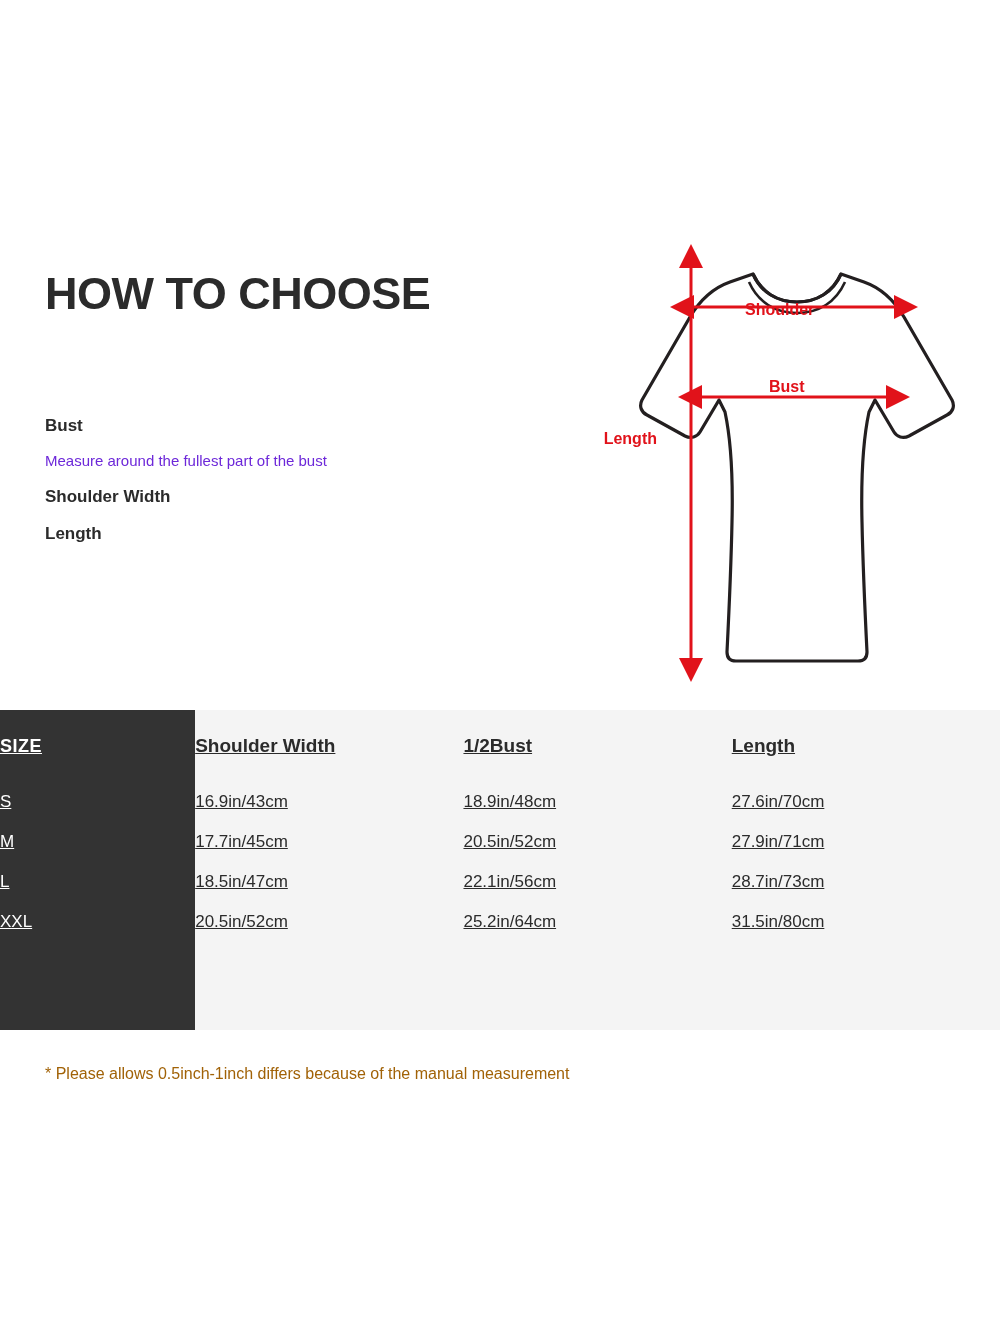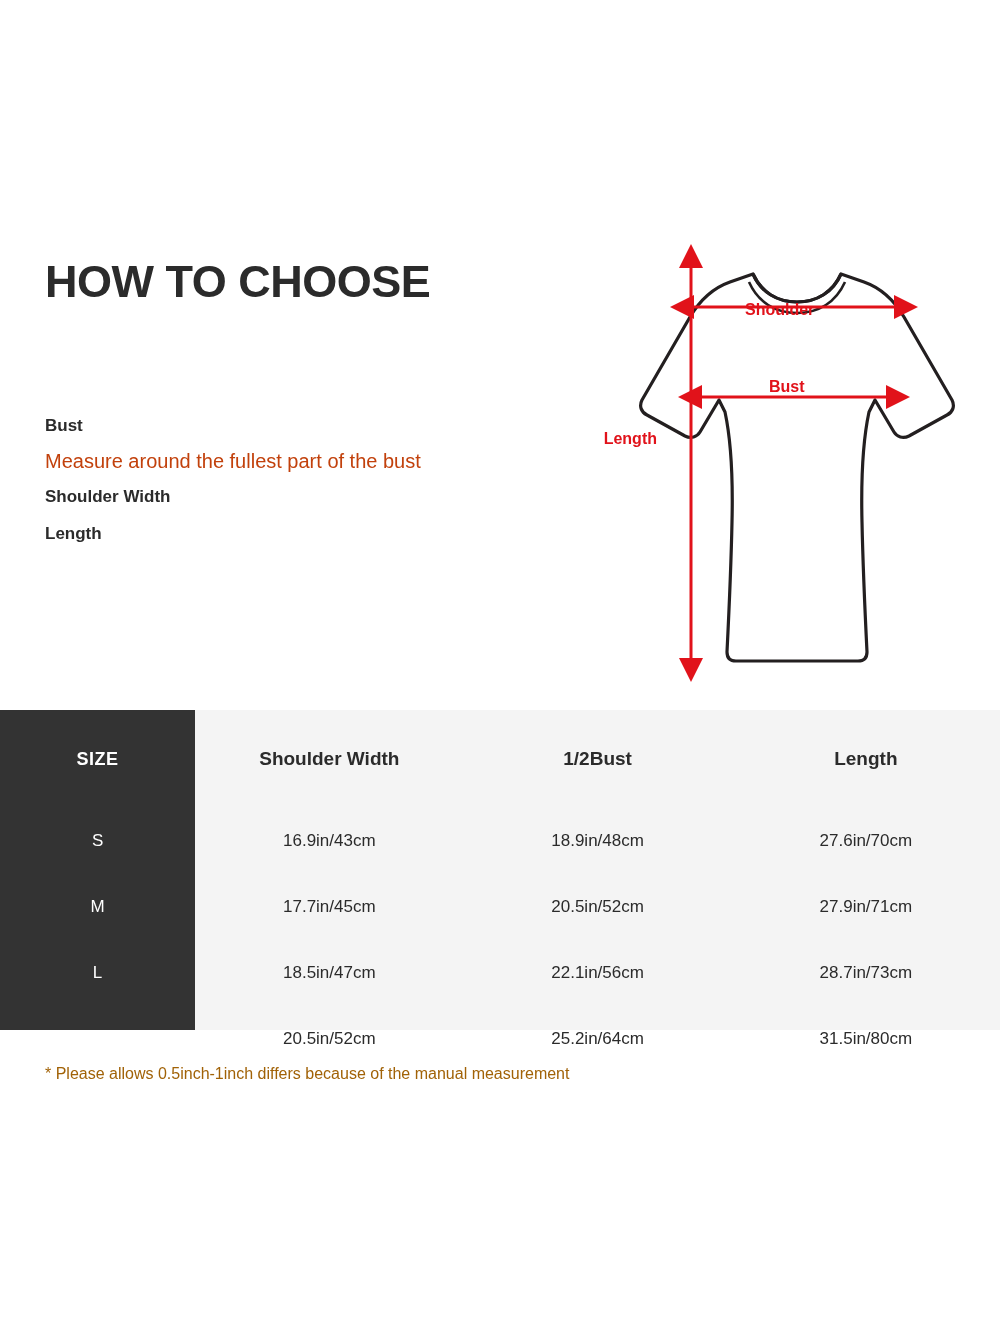--- a/index.html
+++ b/index.html
@@ -26,21 +26,21 @@
   
   .top-section {
     position: absolute;
     left: 0; top: 0;
     width: 1000px;
     height: 710px;
   }
   .headline {
     position: absolute;
     left: 45px;
-    top: 256px;
+    top: 268px;
     width: 470px;
     font-size: 45px;
     line-height: 51px;
     font-weight: bold;
     letter-spacing: -0.5px;
     color: #2b2b2b;
   }
   .defs {
     position: absolute;
     left: 45px;
@@ -49,22 +49,22 @@
   }
   .def-block { margin-bottom: 13px; }
   .def-term {
     font-size: 17px;
     font-weight: bold;
     color: #2b2b2b;
     line-height: 24px;
     margin-bottom: 3px;
   }
   .def-desc {
-    font-size: 20px;
-    color: #c2410c;
+    font-size: 15px;
+    color: #6d28d9;
     line-height: 22px;
     margin-top: 12px;
   }
 
   
   .shirt-wrap {
     position: absolute;
     left: 505px;
     top: 240px;
     width: 470px;
@@ -89,26 +89,27 @@
     background: #333333;
   }
   table.sizes {
     position: absolute;
     left: 0; top: 0;
     width: 1000px;
     border-collapse: collapse;
     table-layout: fixed;
   }
   table.sizes th, table.sizes td {
-    text-align: center;
+    text-align: left;
     font-size: 17px;
     color: #2b2b2b;
     height: 40px;
-    padding: 13px;
+    padding: 0;
     font-weight: normal;
+    text-decoration: underline;
   }
   table.sizes thead th {
     height: 72px;
     font-size: 19px;
     font-weight: bold;
     vertical-align: middle;
   }
   table.sizes col.c-size { width: 195px; }
   table.sizes col.c-data { width: 268px; }
   table.sizes .size-cell {

